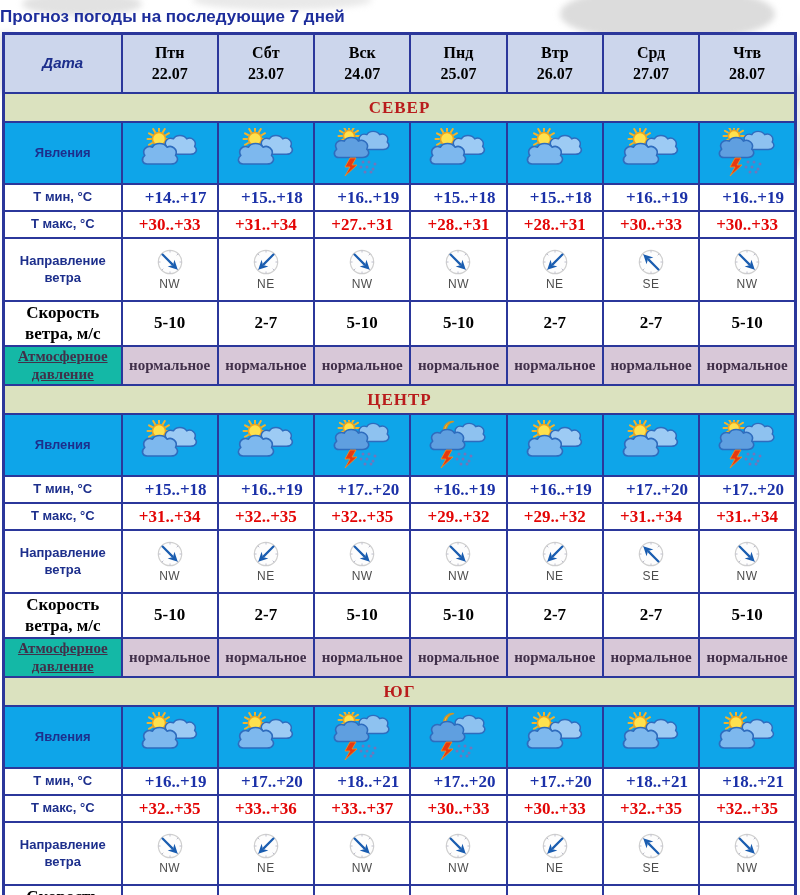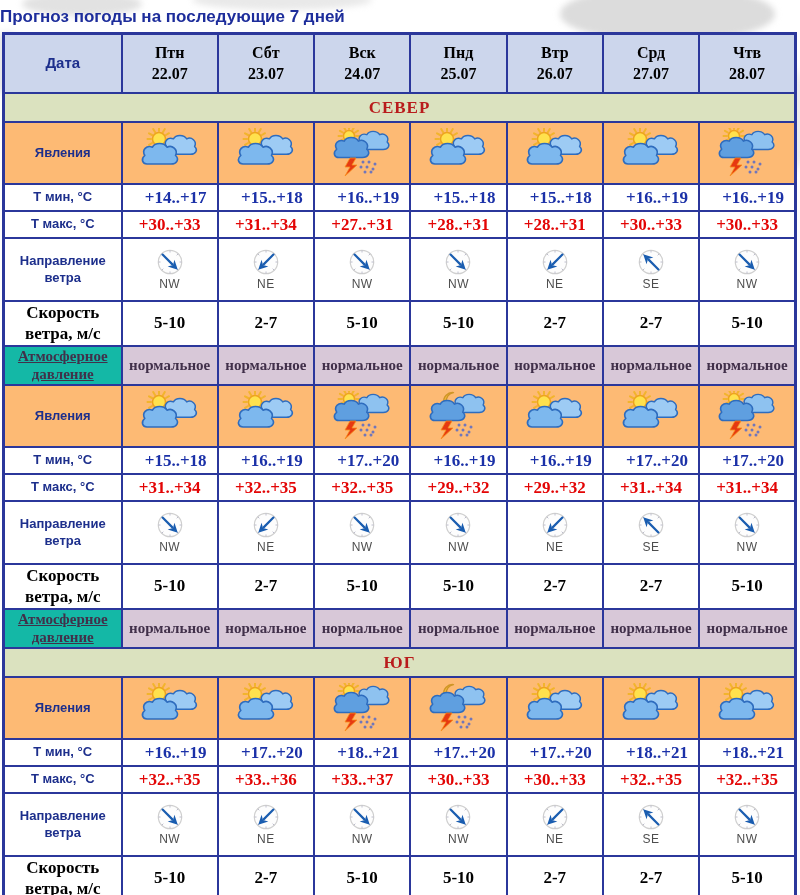--- a/index.html
+++ b/index.html
@@ -26,31 +26,31 @@
     border-collapse:collapse;table-layout:fixed;
     width:795px;margin-left:2px;
     border:3px solid #2b379b;
     background:#ffffff;
   }
   table.forecast td{border:2px solid #2b379b;text-align:center;vertical-align:middle;padding:0;overflow:hidden;}
   td.label-cell{
     background:#ccd6ec;text-align:left;padding:1px 4px 1px 6px;
     font-size:13px;font-weight:bold;color:#1d2f8c;line-height:1.25;
   }
-  td.date-cell{text-align:center;font-size:15px;}
+  td.date-cell{text-align:center;font-size:15px;font-style:italic;}
   td.day-cell{
     background:#ccd6ec;color:#000000;font-weight:bold;
     font-family:"Liberation Serif", serif;font-size:16px;line-height:1.3;
   }
   tr.row-days td{height:57px;}
   tr.row-section td{
     height:27px;background:#dbe2bf;color:#b91c1c;font-weight:bold;
     font-family:"Liberation Serif", serif;font-size:17px;letter-spacing:1px;
   }
-  tr.row-phen td{height:60px;background:#fdba74;}
+  tr.row-phen td{height:60px;background:#0ea5e9;}
   tr.row-tmin td, tr.row-tmax td{
     height:25px;background:#ffffff;font-family:"Liberation Serif", serif;
     font-weight:bold;font-size:17px;
   }
   tr.row-tmin td.val{color:#1b31a8;padding-left:12px;}
   tr.row-tmax td.val{color:#e30505;}
   tr.row-wdir td{height:61px;background:#ffffff;}
   tr.row-wspd td{height:38px;background:#ffffff;font-family:"Liberation Serif", serif;font-weight:bold;font-size:17px;color:#000;}
   tr.row-pres td{height:33px;background:#d8c8d8;font-family:"Liberation Serif", serif;font-weight:bold;font-size:15px;color:#41304a;}
   tr.row-pres td.label-cell{background:#14b8a6;text-decoration:underline;}
@@ -462,20 +462,23 @@
       <tr class="row-pres">
         <td class="label-cell">Атмосферное давление</td>
         <td class="">нормальное</td>
         <td class="">нормальное</td>
         <td class="">нормальное</td>
         <td class="">нормальное</td>
         <td class="">нормальное</td>
         <td class="">нормальное</td>
         <td class="">нормальное</td>
       </tr>
+      <tr class="row-section">
+        <td class="" colspan="8"><span>ЦЕНТР</span></td>
+      </tr>
       <tr class="row-phen">
         <td class="label-cell">Явления</td>
         <td class="">
           <div class="icon-wrap">
             <svg width="64" height="50" viewBox="0 0 64 50">
               <line x1="29.0" y1="11.0" x2="32.5" y2="11.0" stroke="#f2b42c" stroke-width="2" stroke-linecap="round"></line>
               <line x1="27.9" y1="15.0" x2="31.0" y2="16.8" stroke="#f2b42c" stroke-width="2" stroke-linecap="round"></line>
               <line x1="25.0" y1="17.9" x2="26.8" y2="21.0" stroke="#f2b42c" stroke-width="2" stroke-linecap="round"></line>
               <line x1="21.0" y1="19.0" x2="21.0" y2="22.5" stroke="#f2b42c" stroke-width="2" stroke-linecap="round"></line>
               <line x1="17.0" y1="17.9" x2="15.3" y2="21.0" stroke="#f2b42c" stroke-width="2" stroke-linecap="round"></line>

